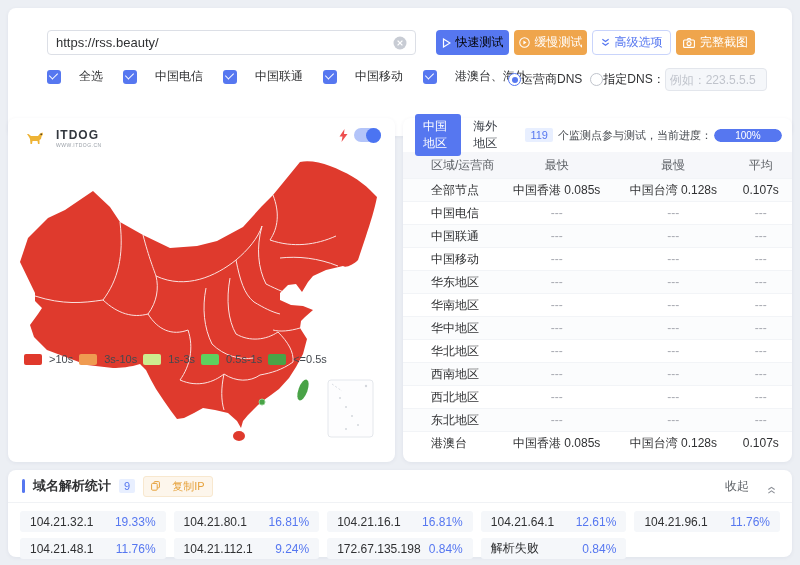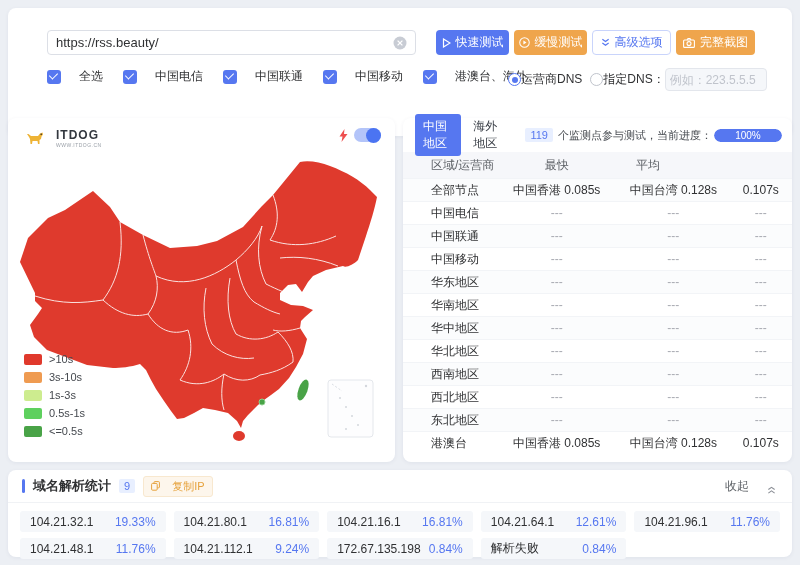--- a/index.html
+++ b/index.html
@@ -7,21 +7,21 @@
   body { position:relative; background:var(--page-bg,#eceff4); font-family:"Liberation Sans", sans-serif; }
   .card { position:absolute; background:#fff; border-radius:8px; box-shadow:0 1px 4px rgba(20,40,90,.06); }
 
   
   #top-card { left:8px; top:8px; width:784px; height:128px; }
   .url-wrap { position:absolute; left:39px; top:22px; width:369px; height:25px; border:1px solid #dcdfe6; border-radius:4px; display:flex; align-items:center; padding:0 8px; }
   .url-wrap input { flex:1; border:none; outline:none; font-size:13px; color:#303133; font-family:inherit; background:transparent; }
   .clear-ic { width:14px; height:14px; flex:0 0 14px; }
   .btn { position:absolute; top:22px; height:25px; border-radius:4px; font-size:12px; display:flex; align-items:center; justify-content:center; gap:5px; border:none; cursor:pointer; font-family:inherit; }
   .btn svg { flex:0 0 auto; }
-  #btn-quick { left:428px; width:73px; background:var(--accent,#5677f0); color:#ffffff; }
+  #btn-quick { left:428px; width:73px; background:var(--accent,#5677f0); color:#000000; }
   #btn-slow  { left:506px; width:73px; background:var(--orange,#efa54c); color:#fff; }
   #btn-adv   { left:584px; width:79px; background:#fff; border:1px solid #c9d4fb; color:var(--accent,#5677f0); }
   #btn-shot  { left:668px; width:79px; background:var(--orange,#efa54c); color:#fff; }
   .chk-row { position:absolute; left:39px; top:60px; display:flex; align-items:center; gap:20px; }
   .chk { display:flex; align-items:center; gap:18px; font-size:12px; color:#303133; cursor:pointer; }
   .box { width:14px; height:14px; background:var(--accent,#5677f0); border-radius:3px; position:relative; }
   .box::after { content:""; position:absolute; left:4px; top:1.5px; width:4px; height:7px; border:solid #fff; border-width:0 1.6px 1.6px 0; transform:rotate(45deg); }
   .dns-row { position:absolute; left:500px; top:60px; display:flex; align-items:center; font-size:12px; color:#303133; }
   .radio { width:13px; height:13px; border-radius:50%; border:1px solid #c0c4cc; background:#fff; position:relative; }
   .radio.on { border-color:var(--accent,#5677f0); }
@@ -32,21 +32,21 @@
   
   #map-card { left:8px; top:118px; width:387px; height:344px; }
   #map-svg { position:absolute; inset:0; }
   .logo { position:absolute; left:18px; top:11px; display:flex; align-items:center; gap:10px; }
   .logo-txt { display:flex; flex-direction:column; line-height:1; }
   .logo-title { font-size:12px; font-weight:bold; color:#33383f; letter-spacing:1px; }
   .logo-sub { font-size:5px; color:#9aa0a8; letter-spacing:.5px; margin-top:2px; }
   .map-top-right { position:absolute; right:14px; top:10px; display:flex; align-items:center; gap:6px; }
   .toggle { width:27px; height:14px; border-radius:7px; background:#b3c4f9; position:relative; cursor:pointer; }
   .toggle::after { content:""; position:absolute; right:0px; top:-0.5px; width:15px; height:15px; border-radius:50%; background:#4b74f2; }
-  .legend { position:absolute; left:16px; top:235px; display:flex; flex-direction:column; gap:6px; }
+  .legend { position:absolute; left:16px; top:235px; display:flex; flex-direction:row; gap:6px; }
   .leg-item { display:flex; align-items:center; gap:7px; font-size:11px; color:#45494f; }
   .swatch { width:18px; height:11px; border-radius:2px; }
 
   
   #result-card { left:403px; top:118px; width:389px; height:344px; }
   .rc-header { height:34px; display:flex; align-items:center; padding:0 10px 0 12px; }
   .tab { font-size:12px; padding:4px 8px; border-radius:3px; cursor:pointer; color:#3a3f47; }
   .tab.active { background:var(--accent,#5677f0); color:#fff; }
   .tab + .tab { margin-left:4px; }
   .num-badge { background:#e8efff; color:var(--accent,#5677f0); font-size:11px; padding:1px 5px; border-radius:2px; }
@@ -248,20 +248,21 @@
     <span class="num-badge rc-count">119</span>
     <span class="rc-progress-label">个监测点参与测试，当前进度：</span>
     <span class="pbar">
         <span class="pfill">100%</span>
       </span>
   </div>
   <div class="tbl">
     <div class="tr head">
       <span class="c1">区域/运营商</span>
       <span class="c2">最快</span>
+      <span class="c3">最慢</span>
       <span class="c4">平均</span>
     </div>
     <div class="tr">
         <span class="c1">全部节点</span>
         <span class="c2">中国香港 0.085s</span>
         <span class="c3">中国台湾 0.128s</span>
         <span class="c4">0.107s</span>
       </div>
     <div class="tr">
         <span class="c1">中国电信</span>

